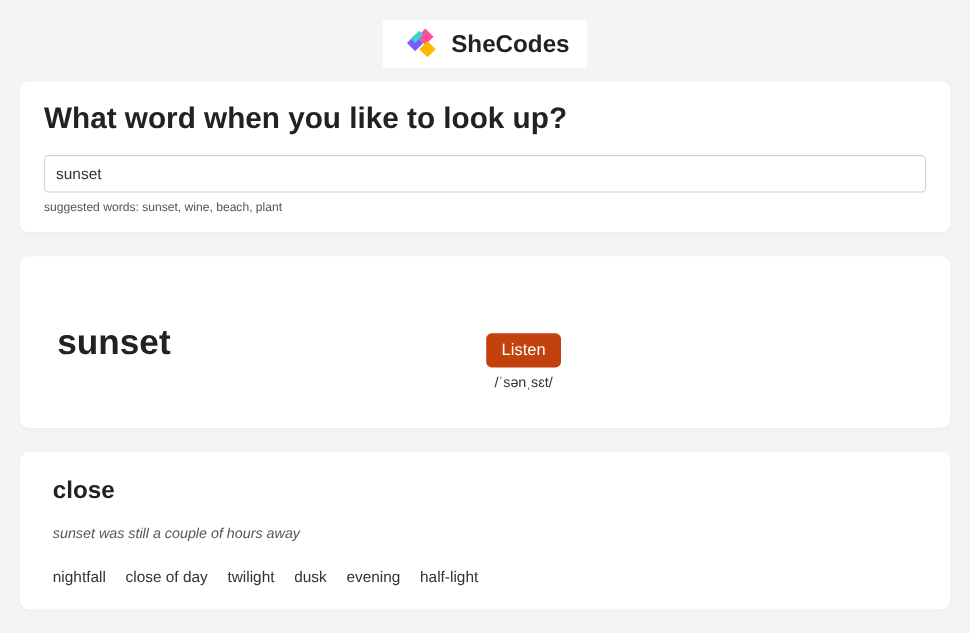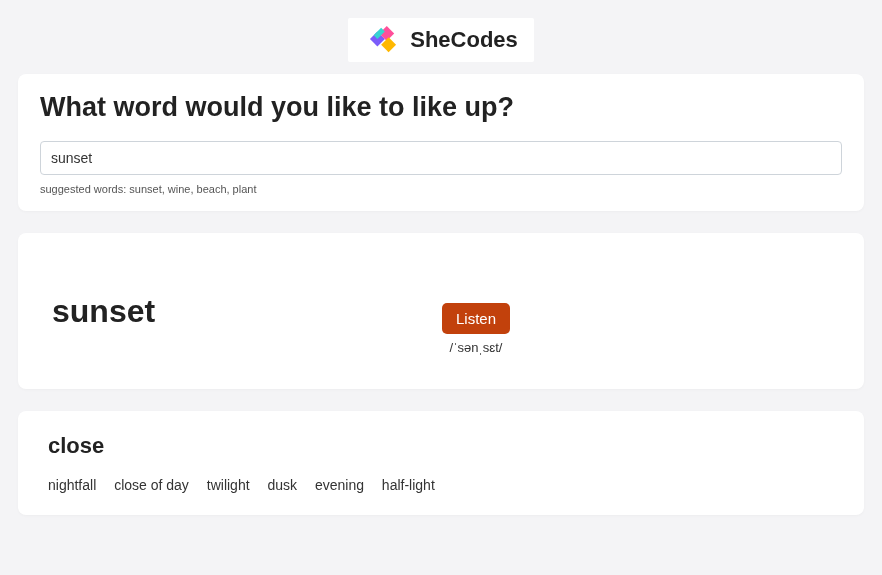--- a/index.html
+++ b/index.html
@@ -142,35 +142,36 @@
           <path d="M 16 8 L 24 0 L 32 8 L 24 16 Z" fill="#ff4f9a"></path>
           <path d="M 18 20 L 26 12 L 34 20 L 26 28 Z" fill="#ffb800"></path>
           <path d="M 10 10 L 18 2 L 22 6 L 14 14 Z" fill="#37d4d1"></path>
         </svg>
       </span>
       <span class="logo-text">SheCodes</span>
     </div>
   </div>
 
   <div class="card search-card">
-    <h1 class="search-heading">What word would you like to like up?</h1>
+    <h1 class="search-heading">What word when you like to look up?</h1>
     <input type="text" class="search-input" value="sunset" style="">
     <div class="suggest">suggested words: sunset, wine, beach, plant</div>
   </div>
 
   <div class="card result-card">
     <div class="word">sunset</div>
     <div class="pron-col">
       <button class="listen-btn">Listen</button>
       <div class="phonetic">/ˈsənˌsɛt/</div>
     </div>
   </div>
 
   <div class="card def-card">
     <div class="pos">close</div>
+    <div class="example">sunset was still a couple of hours away</div>
     <div class="synonyms">
       <span>nightfall</span>
       <span>close of day</span>
       <span>twilight</span>
       <span>dusk</span>
       <span>evening</span>
       <span>half-light</span>
     </div>
   </div>
 

